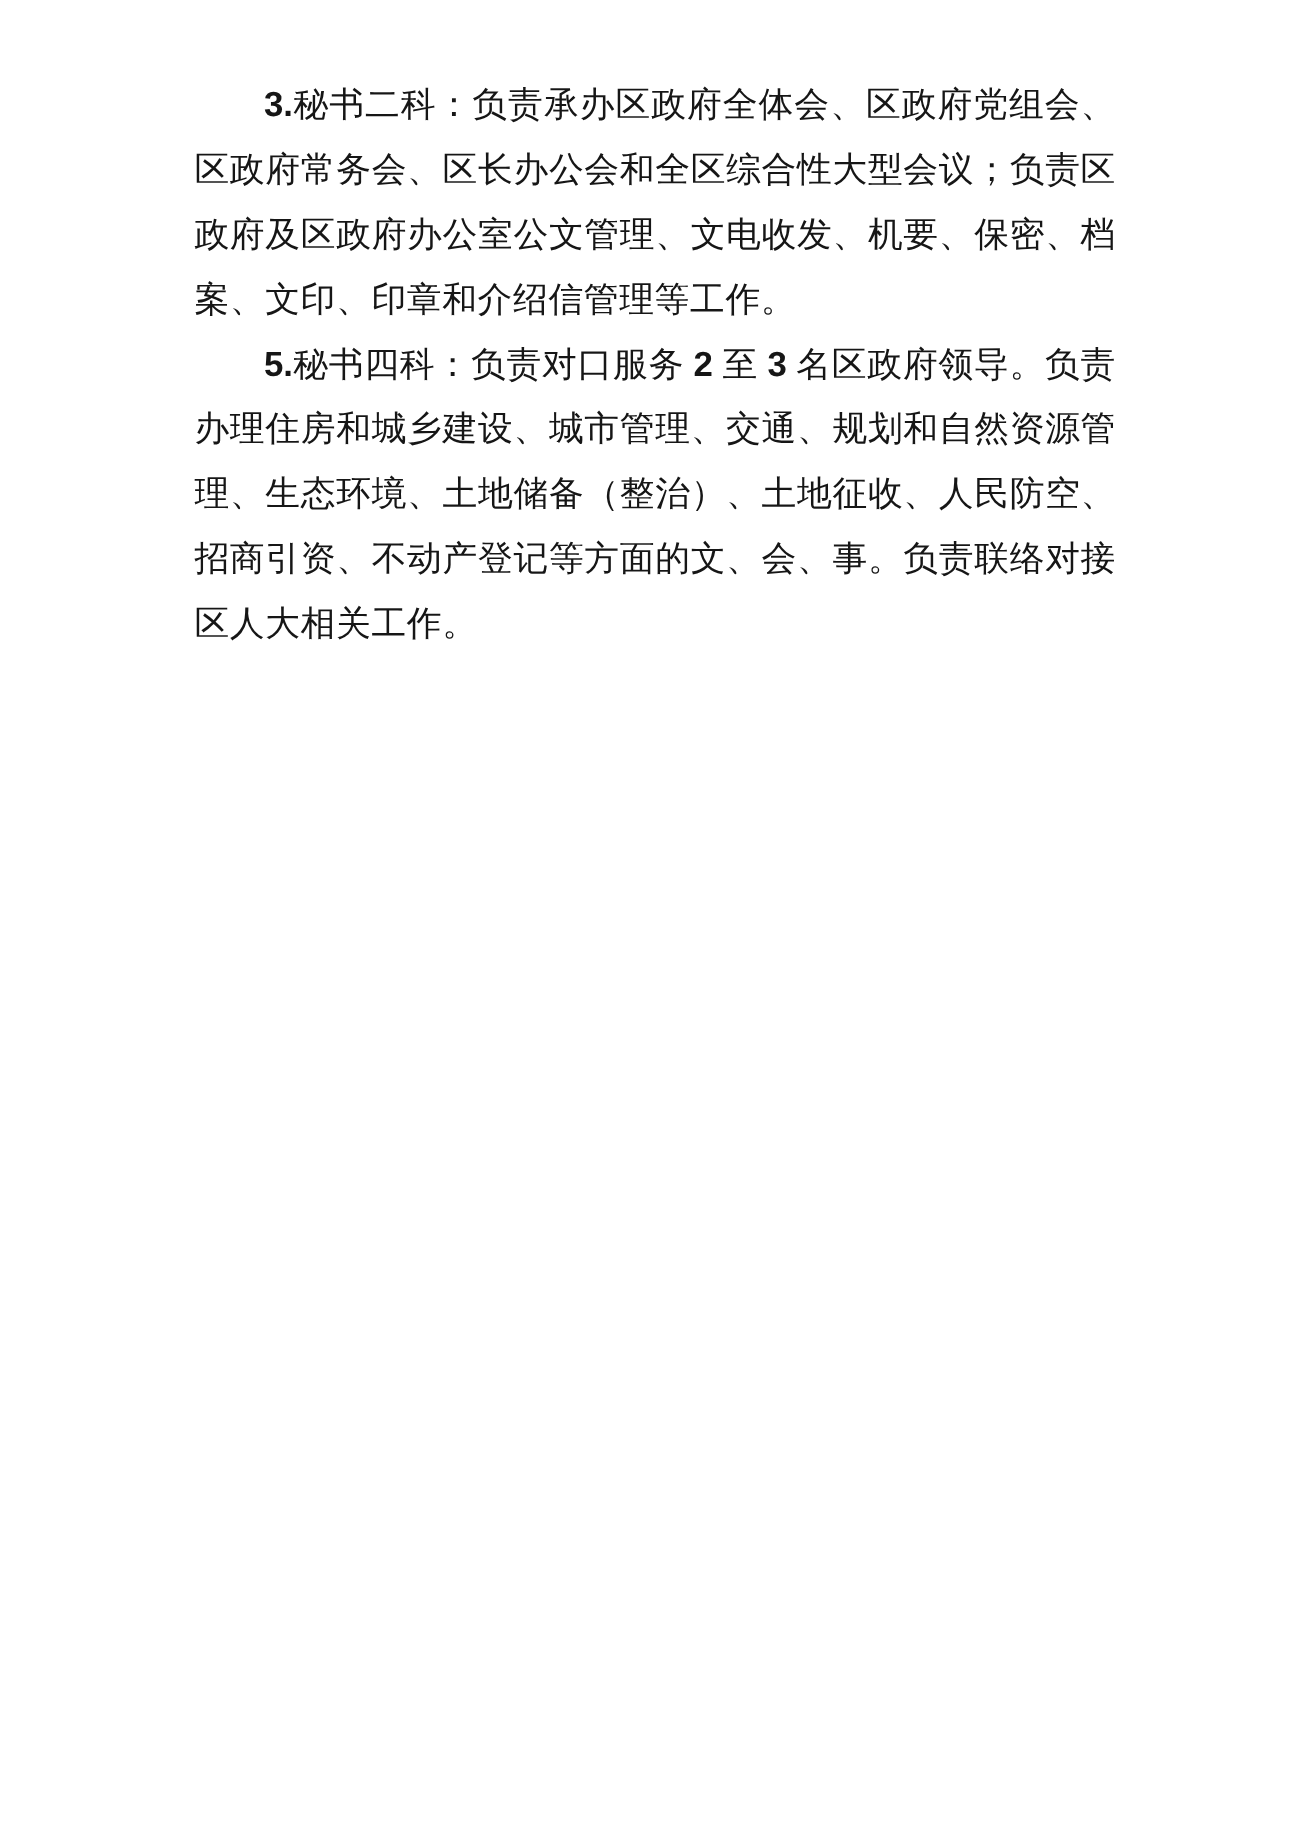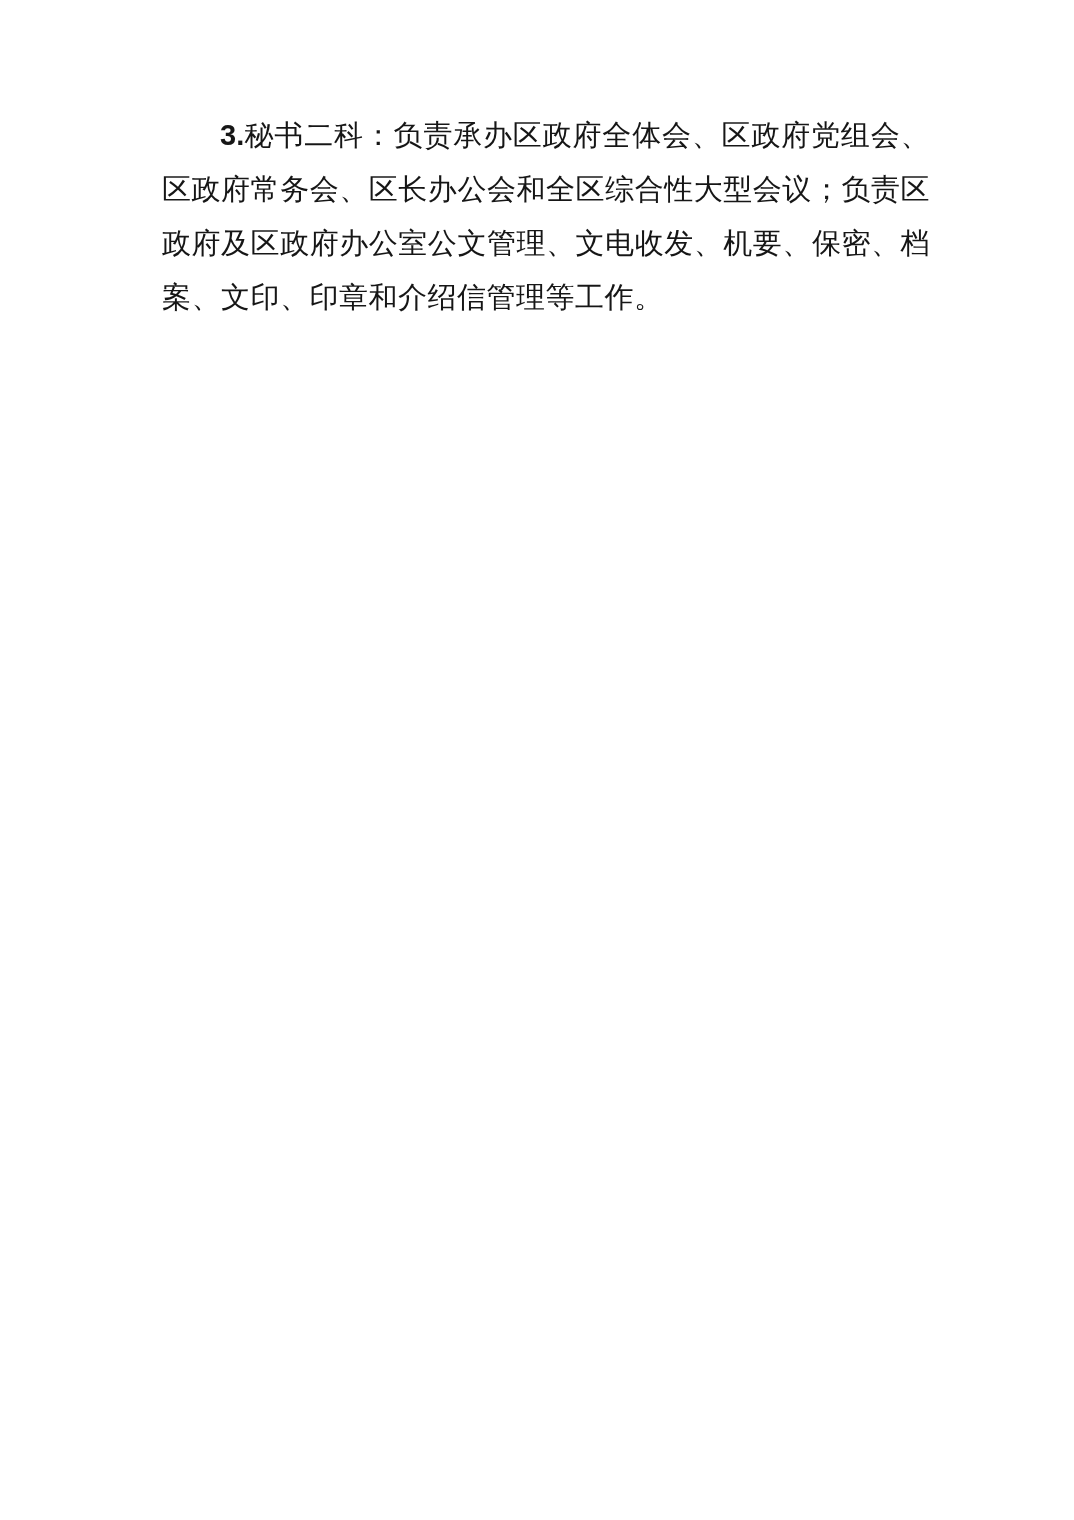--- a/index.html
+++ b/index.html
@@ -10,21 +10,21 @@
   body {
     width: 1074px;
     height: 1520px;
     overflow: hidden;
   }
   .page {
     box-sizing: border-box;
     width: 1074px;
     height: 1271px;
     background: #ffffff;
-    padding: 108px 144px 0 162px;
+    padding: 61px 144px 0 162px;
   }
   .paragraph {
     font-family: "Liberation Serif", "DejaVu Serif", serif;
     font-size: 29px;
     line-height: 54px;
     color: #161616;
     text-align: justify;
     text-justify: inter-character;
     text-indent: 2em;
     margin: 0;
@@ -34,13 +34,14 @@
     font-family: "Liberation Sans", "DejaVu Sans", sans-serif;
     font-weight: bold;
     letter-spacing: 0;
   }
 </style>
 </head>
 <body>
 
 <div class="page">
   <p class="paragraph"><span class="num">3.</span>秘书二科：负责承办区政府全体会、区政府党组会、区政府常务会、区长办公会和全区综合性大型会议；负责区政府及区政府办公室公文管理、文电收发、机要、保密、档案、文印、印章和介绍信管理等工作。</p>
+  <p class="paragraph"><span class="num">5.</span>秘书四科：负责对口服务 <span class="num">2</span> 至 <span class="num">3</span> 名区政府领导。负责办理住房和城乡建设、城市管理、交通、规划和自然资源管理、生态环境、土地储备（整治）、土地征收、人民防空、招商引资、不动产登记等方面的文、会、事。负责联络对接区人大相关工作。</p>
 </div>
 
 </body></html>

